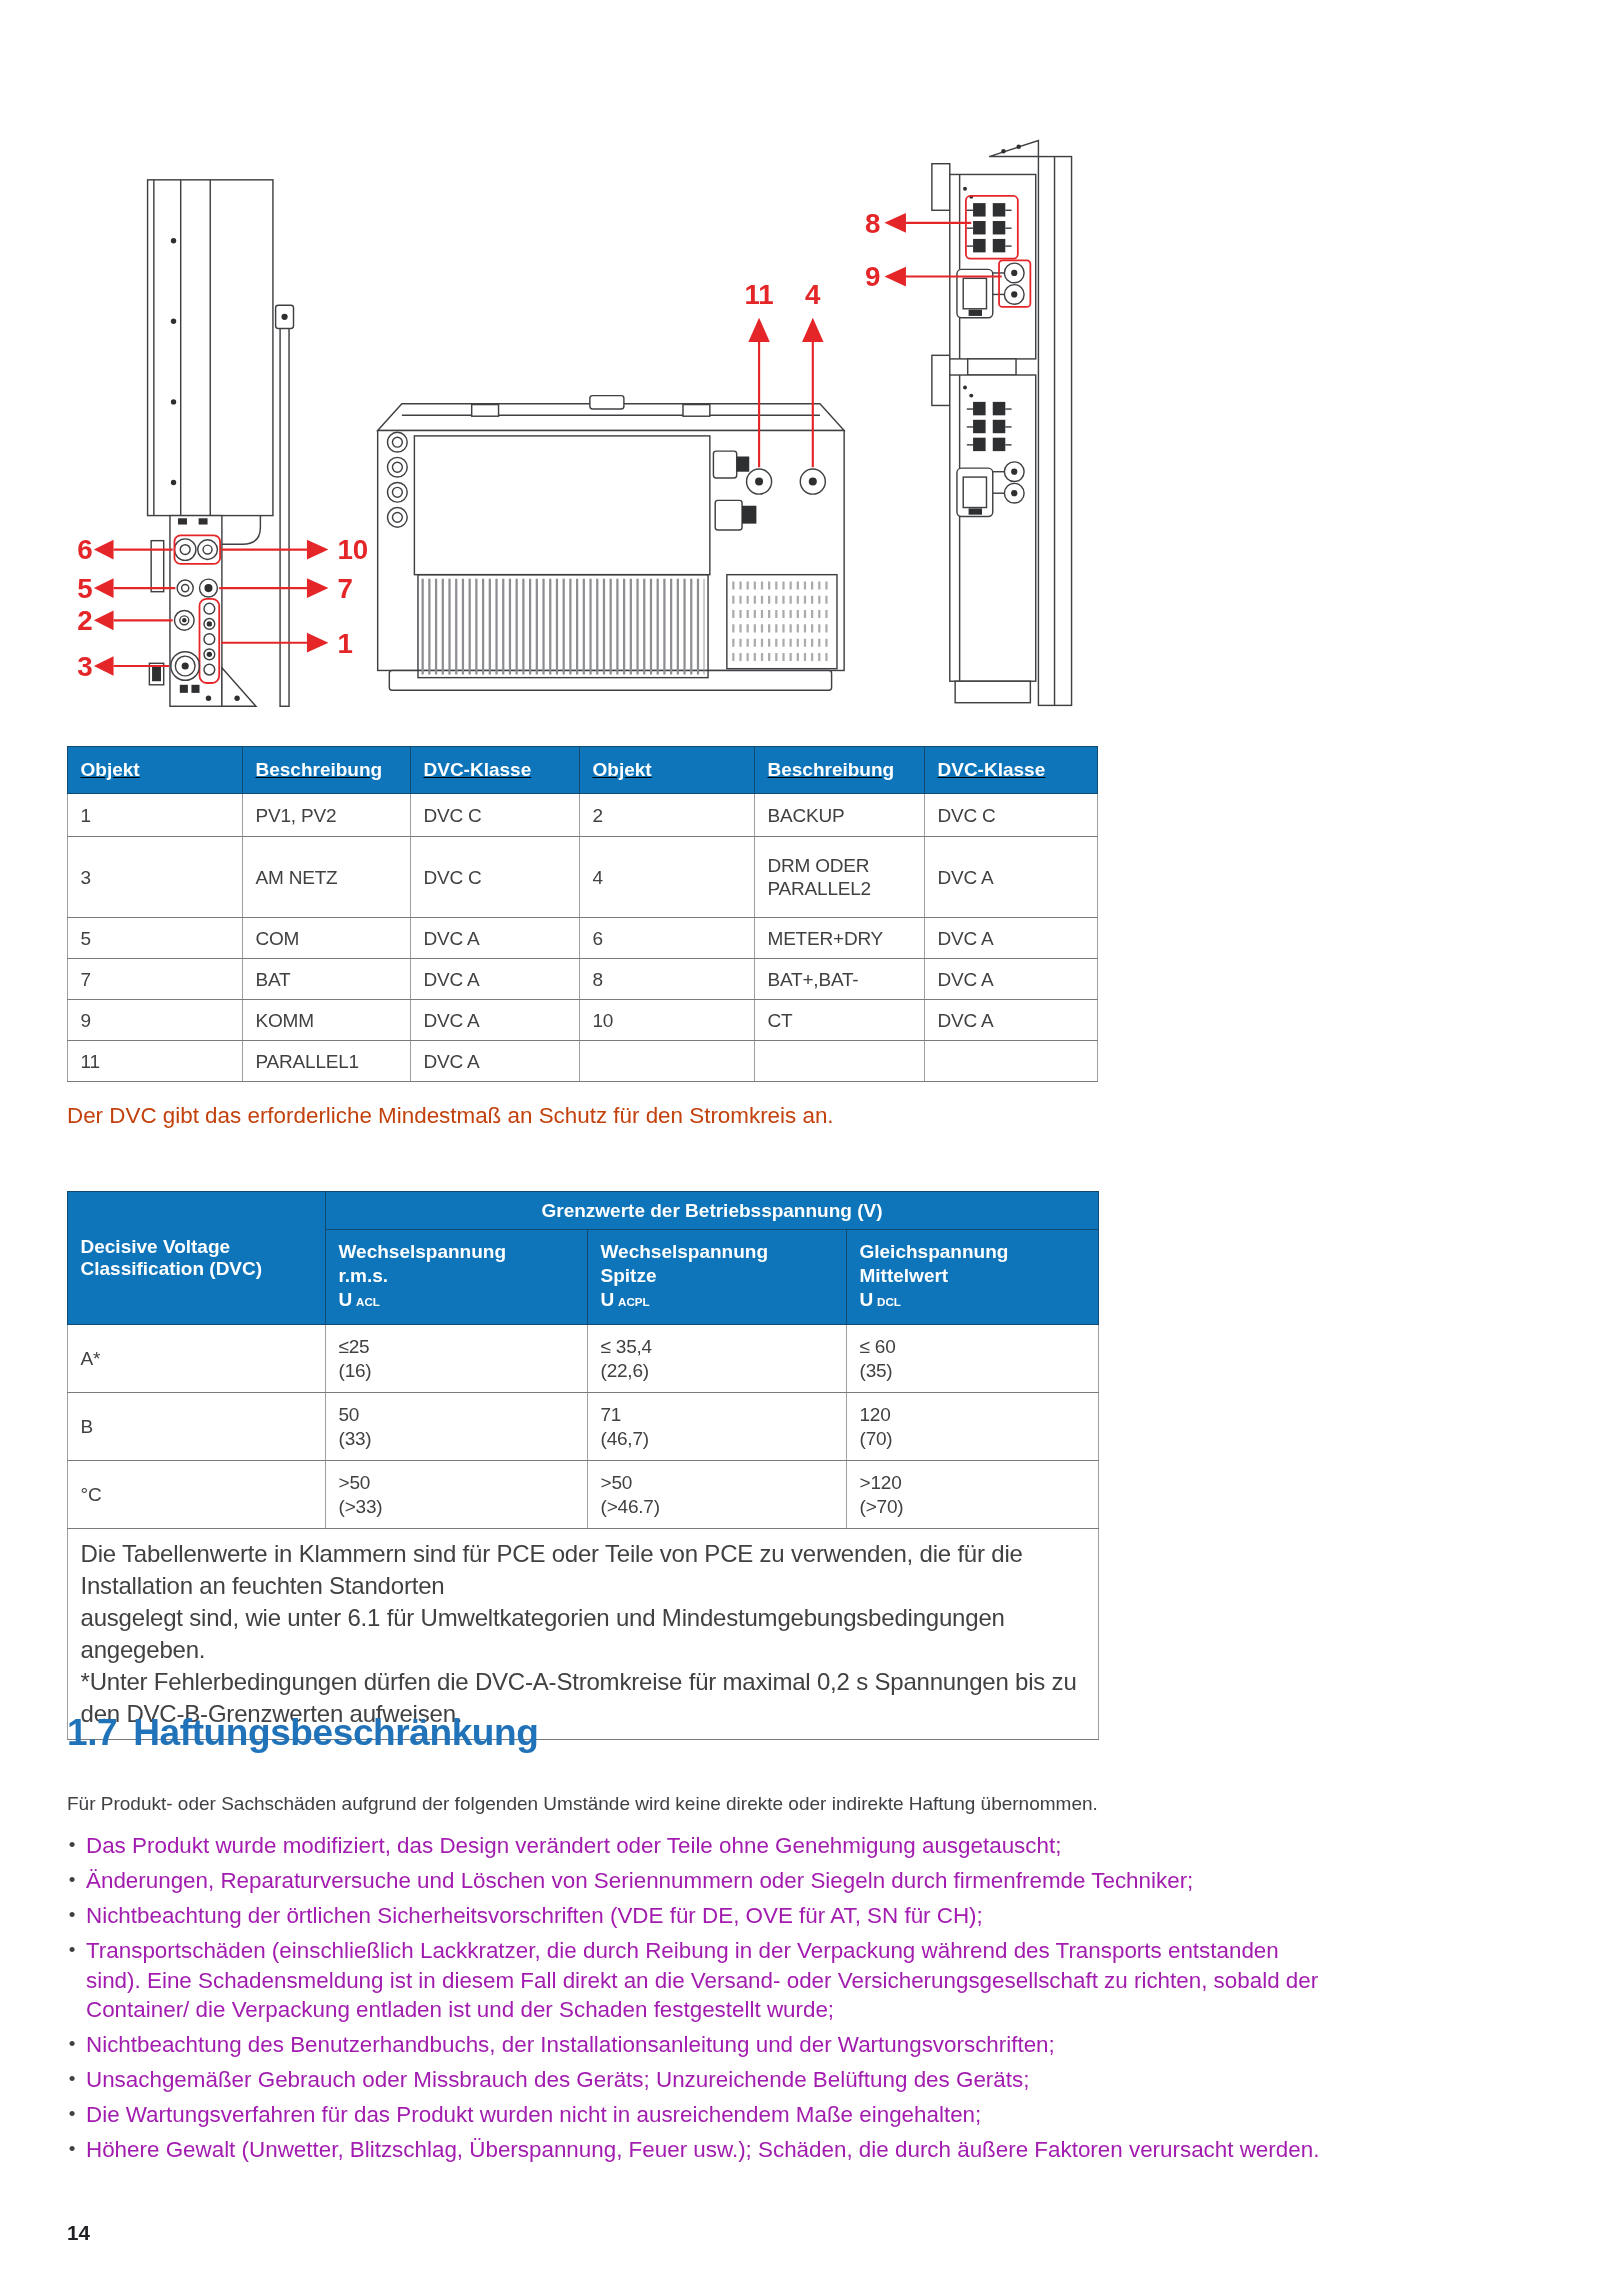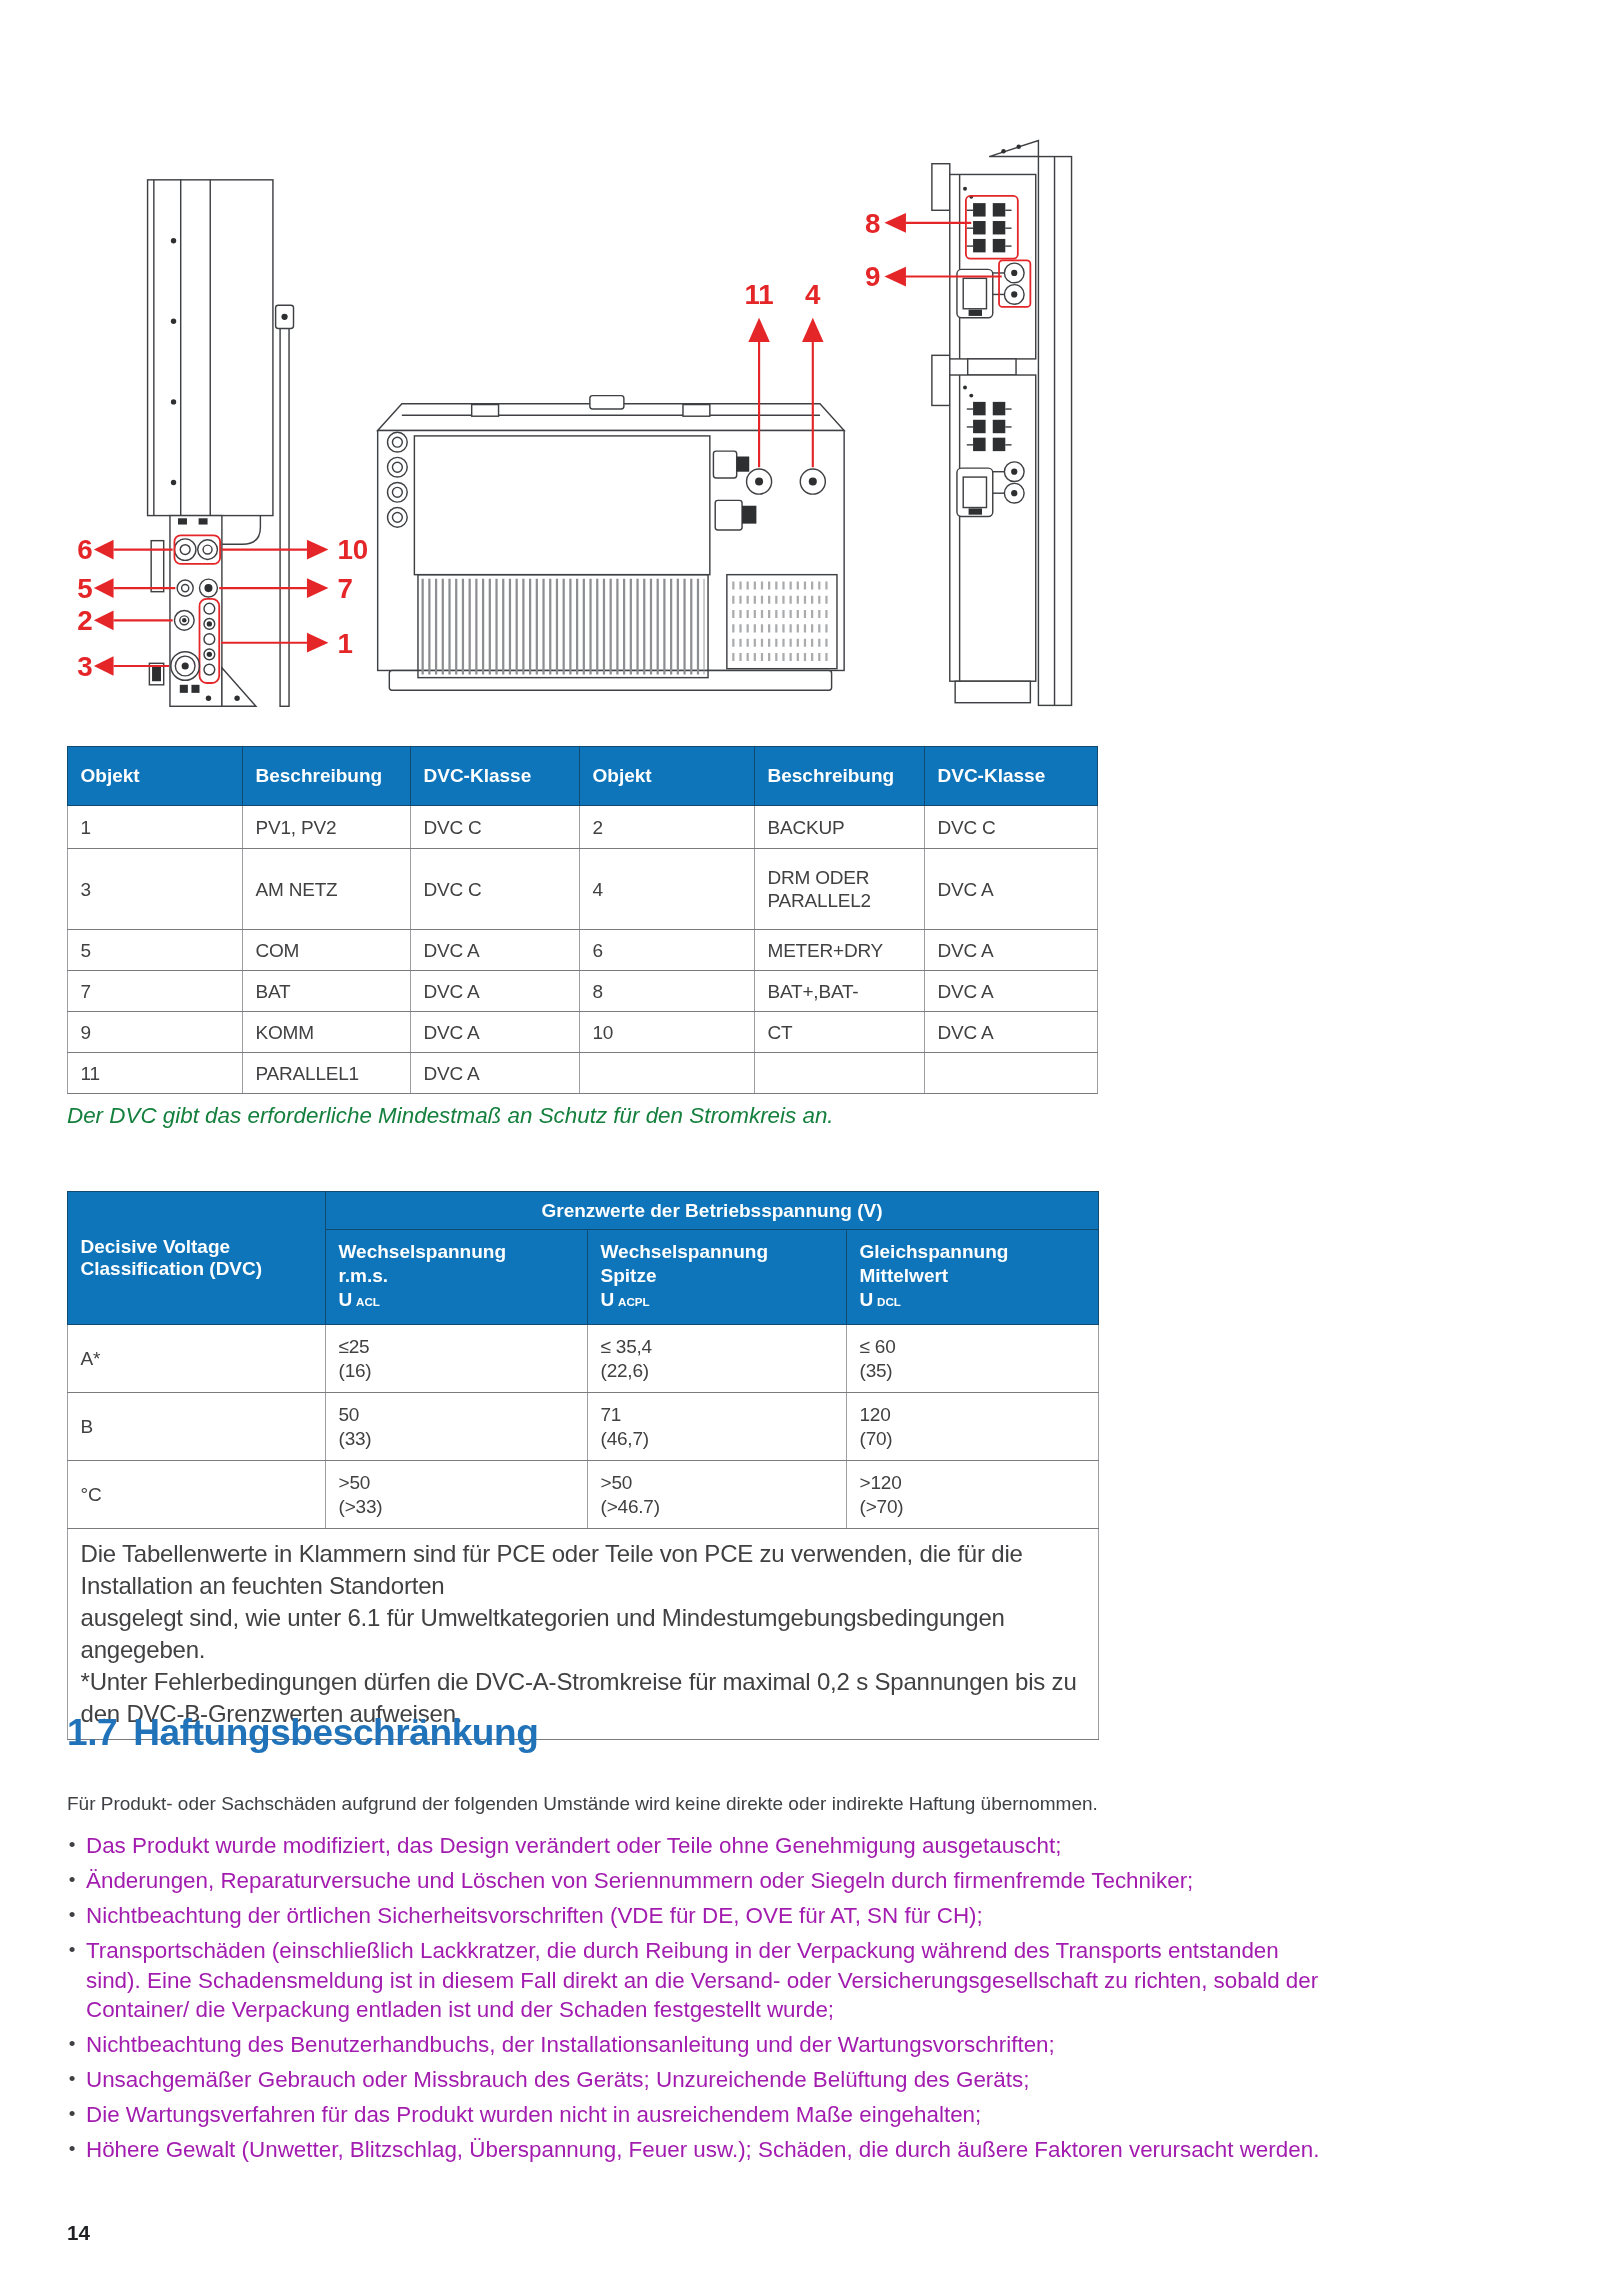--- a/index.html
+++ b/index.html
@@ -7,21 +7,21 @@
     width:1621px; height:2293px; background:#ffffff;
     font-family:"Liberation Sans", sans-serif;
     -webkit-font-smoothing:antialiased;
   }
   .page { position:relative; width:1621px; height:2293px; overflow:hidden; background:#fff; }
   .abs { position:absolute; }
 
   
   .fig-title { top:82px; left:67px; font-size:26px; font-weight:bold; color:#1f2023; letter-spacing:-0.2px; }
   .fig-title .gap { display:inline-block; width:14.3px; }
-  .note { top:1103px; left:67px; font-size:22.4px; color:#15803d;font-style:italic; }
+  .note { top:1103px; left:67px; font-size:22.4px; color:#c2410c; }
   .tbl-caption { top:1145px; left:67px; font-size:28px; font-weight:bold; color:#3b82f6;margin-top:47px; }
   .tbl-caption .gap { display:inline-block; width:12.5px; }
   .sec-heading { top:1712px; left:67px; font-size:37px; font-weight:bold; color:#2173b9; letter-spacing:-0.4px; }
   .sec-heading .gap { display:inline-block; width:16px; }
   .intro { top:1793px; left:67px; width:1451px; font-size:19px; color:#3f4043; }
   .bullets { top:1831px; left:67px; width:1258px; list-style:none; margin:0; padding:0; }
   .bullets li { position:relative; padding-left:19px; margin-bottom:5.4px; font-size:22.4px; line-height:29.6px; color:#a21caf; }
   .bullets li::before { content:"•"; position:absolute; left:1.8px; top:-0.9px; font-size:19px; color:#3f4043; }
   .pagenum { top:2221px; left:67px; font-size:20.6px; font-weight:bold; color:#1f2023; }
 
@@ -32,21 +32,21 @@
   th {
     background:#0f75ba; color:#fff; font-size:19px; font-weight:bold; text-align:left;
     padding:7.2px 12.5px; border:1.8px solid #12496f; vertical-align:middle;
   }
   td {
     font-size:19px; color:#414042; text-align:left; padding:5.4px 12.5px;
     border:0.9px solid #9d9fa2; border-top:1.8px solid #797b7e; border-bottom:1.8px solid #797b7e;
     vertical-align:middle; letter-spacing:-0.2px; line-height:23px;
   }
   #table1, #table2 { width:1030px; border:0.9px solid #58595b; }
-  #table1 thead tr { height:59px; }
+  #table1 thead tr { height:47px;text-decoration:underline; }
   #table1 tbody tr:nth-child(1) { height:43px; }
   #table1 tbody tr:nth-child(2) { height:81px; }
   #table1 tbody tr:nth-child(n+3) { height:41px; }
   #table2 .grp { text-align:center; }
   #table2 thead tr:nth-child(1) { height:38px; }
   #table2 thead tr:nth-child(2) { height:95px; }
   #table2 tbody tr { height:68px; }
   #table2 .sub-h div { line-height:24px; }
   .usub { font-size:11.6px; font-weight:bold; }
   .cell-two div { line-height:24px; }

